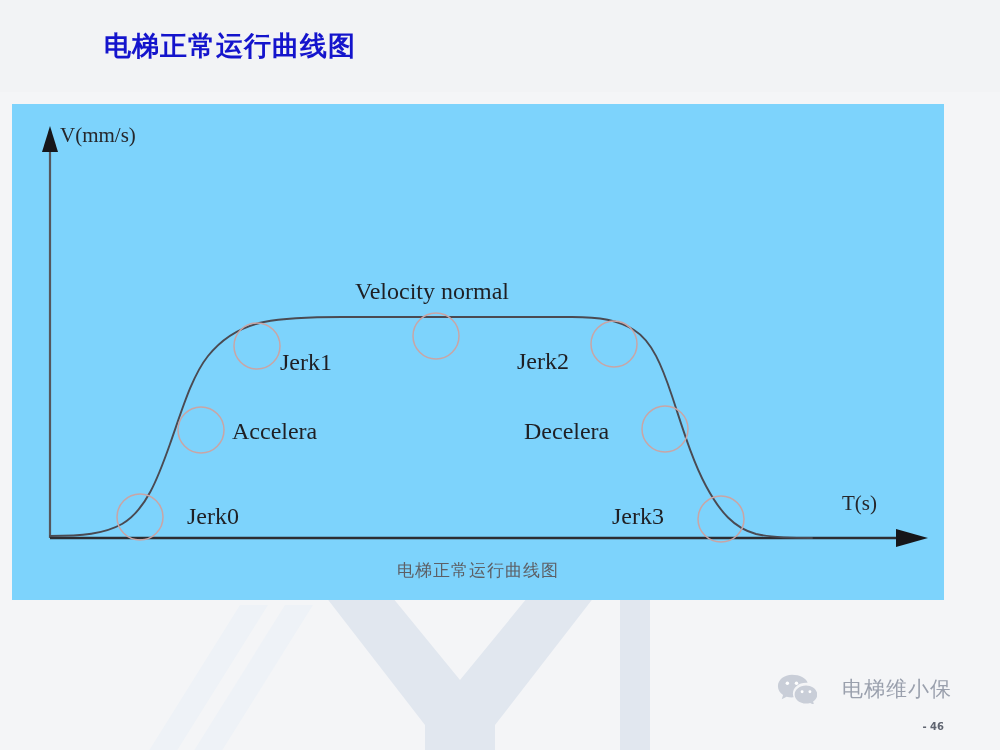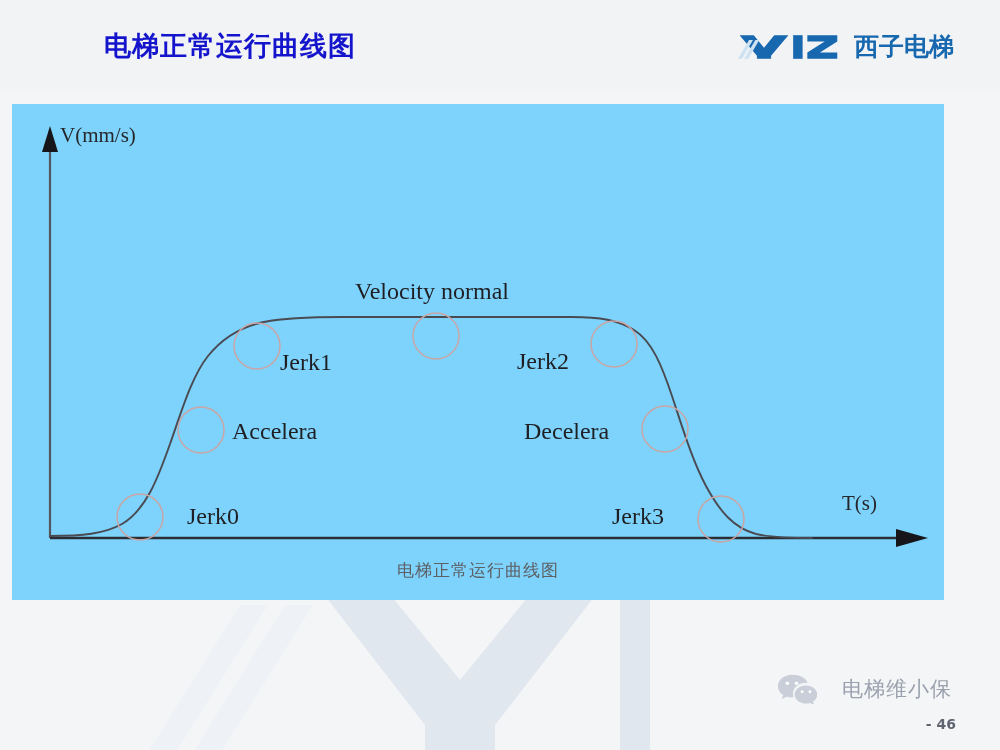--- a/index.html
+++ b/index.html
@@ -130,24 +130,24 @@
   }
   .badge-text {
     font-family: "DejaVu Sans", "Liberation Sans", sans-serif;
     font-size: 21px;
     color: #9aa0ad;
     letter-spacing: 1px;
     white-space: nowrap;
   }
   .page-number {
     position: absolute;
-    right: 44px;
+    right: 56px;
     bottom: 18px;
     font-family: "DejaVu Sans", "Liberation Sans", sans-serif;
-    font-size: 14px;
+    font-size: 10px;
     font-weight: bold;
     color: #5f6470;
     z-index: 4;
     white-space: nowrap;
   }
 </style>
 </head>
 <body>
 
 <div class="slide">
@@ -159,39 +159,20 @@
     </g>
     <g fill="#eef2f7">
       <polygon points="10,200 110,40 138,40 38,200"></polygon>
       <polygon points="55,200 155,40 183,40 83,200"></polygon>
     </g>
   </svg>
 
   <div class="header">
     <div class="header-title">电梯正常运行曲线图</div>
 
-    <div class="brand">
-      <svg class="brand-mark" viewBox="0 0 132 34" width="104" height="28" aria-hidden="true">
-        <g fill="#1868b0">
-
-          <polygon points="2,2 20,2 33,18 46,2 64,2 42,28 42,32 24,32 24,28"></polygon>
-
-          <rect x="70" y="2" width="12" height="30"></rect>
-
-          <polygon points="88,2 126,2 126,10 104,24 126,24 126,32 88,32 88,24 110,10 88,10"></polygon>
-
-          <rect x="132" y="2" width="0" height="30"></rect>
-        </g>
-        <g fill="#cfe2f2">
-          <polygon points="0,32 14,8 19,8 5,32"></polygon>
-          <polygon points="8,32 22,8 27,8 13,32"></polygon>
-        </g>
-      </svg>
-      <span class="brand-cn">西子电梯</span>
-    </div>
   </div>
 
   <div class="panel">
 
     <svg class="chart-svg" viewBox="0 0 932 496" width="932" height="496" aria-hidden="true">
 
       <g>
         <line x1="38" y1="48" x2="38" y2="434" stroke="#55565c" stroke-width="2.2"></line>
         <polygon points="38,22 30,48 46,48" fill="#16161a"></polygon>
       </g>

